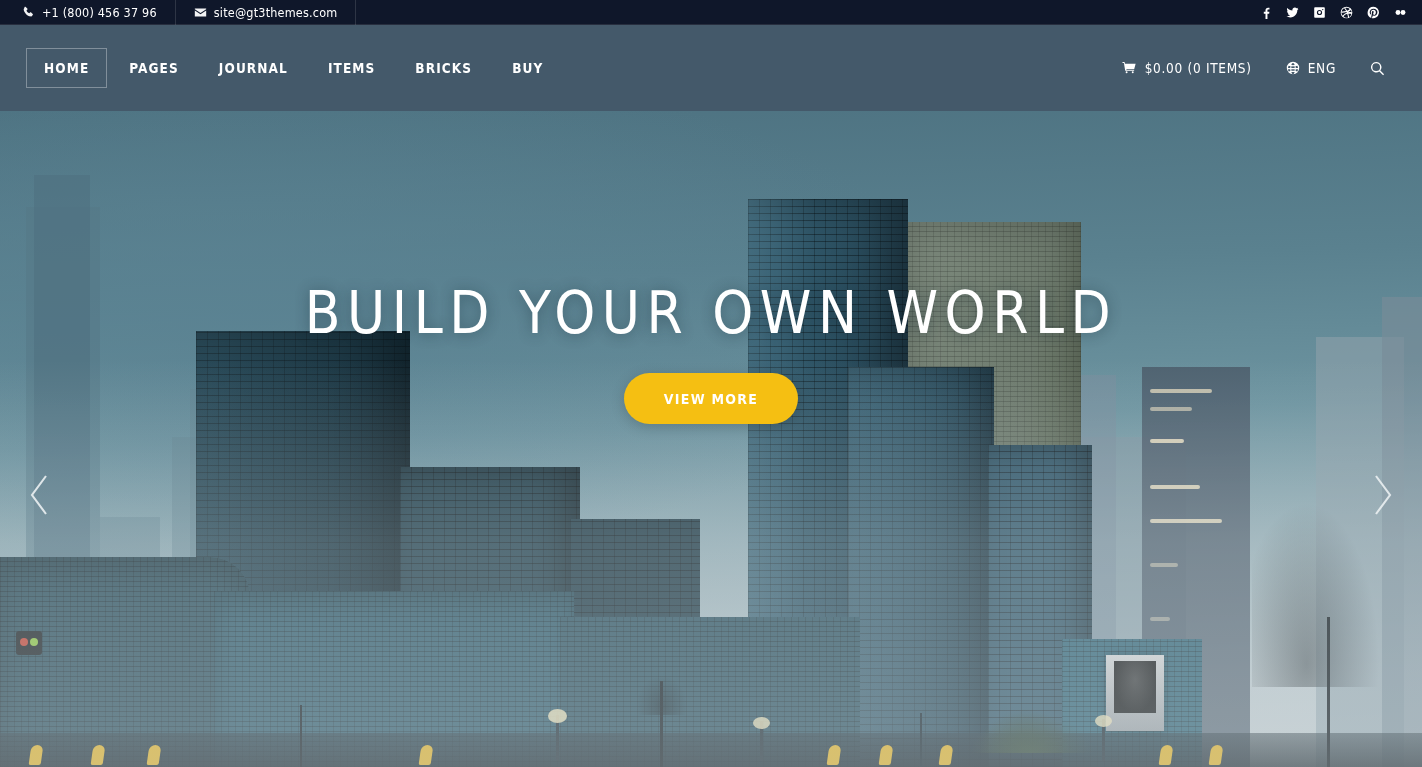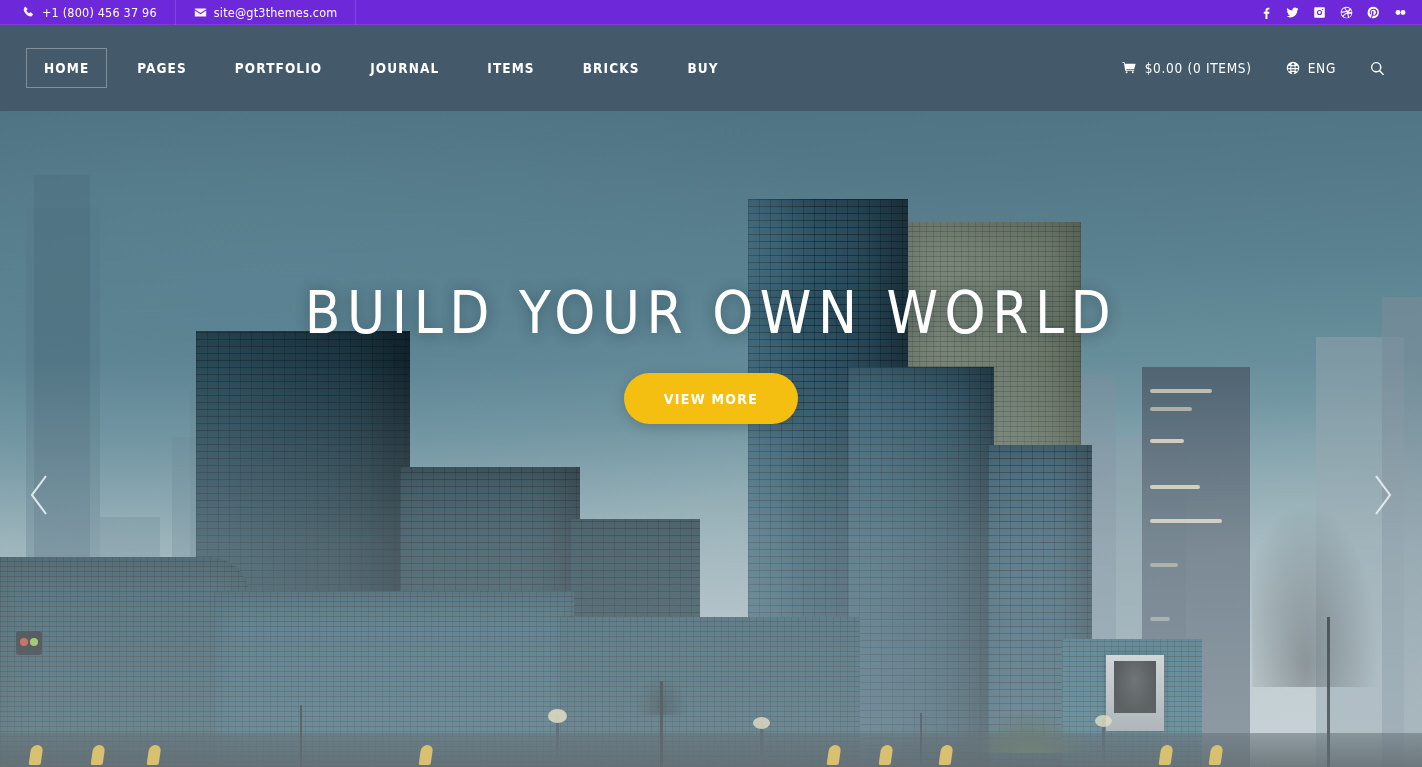--- a/index.html
+++ b/index.html
@@ -6,21 +6,21 @@
   html, body {
     width:1422px; height:767px;
     overflow:hidden;
     background:#3d5360;
     font-family:"Liberation Sans", sans-serif;
   }
 
   
   .topbar{
     position:relative; height:25px; width:100%;
-    background:#6d28d9;
+    background:#0f172a;
     border-bottom:1px solid rgba(255,255,255,0.10);
     display:flex; align-items:center;
     color:#ffffff;
     font-size:12.5px;
     z-index:30;
     justify-content:center;
   }
   .tb-item{
     display:flex; align-items:center; gap:7px;
     height:25px; padding:0 18px;
@@ -53,21 +53,21 @@
   .logo{
     padding-left:24px; padding-right:6px;
     font-family:"DejaVu Sans","Liberation Sans",sans-serif;
     font-weight:bold; font-size:27px;
     color:#ffffff; letter-spacing:1.4px;
     line-height:1; white-space:nowrap; cursor:pointer;
   }
   .logo .dot{ color:#f5b800; }
 
   .nav{
-    display:flex; align-items:center; gap:12px;
+    display:flex; align-items:center; gap:4px;
     margin-left:26px;
   }
   .nav-item{
     font-family:"DejaVu Sans Condensed","Liberation Sans",sans-serif;
     font-size:13.5px; font-weight:600;
     letter-spacing:1.1px; color:#ffffff;
     padding:11px 17px; white-space:nowrap;
     cursor:pointer; border:1px solid transparent;
   }
   .nav-item.active{ border:1px solid rgba(255,255,255,0.33); }
@@ -231,21 +231,20 @@
     </span>
   </div>
 </div>
 
 <div class="header">
 
 
   <nav class="nav">
     <div class="nav-item active">HOME</div>
     <div class="nav-item">PAGES</div>
-    <div class="nav-item">PORTFOLIO</div>
     <div class="nav-item">JOURNAL</div>
     <div class="nav-item">ITEMS</div>
     <div class="nav-item">BRICKS</div>
     <div class="nav-item">BUY</div>
   </nav>
 
   <div class="header-right">
     <div class="hr-item">
       <span>
         <svg width="15" height="14" viewBox="0 0 16 16">

